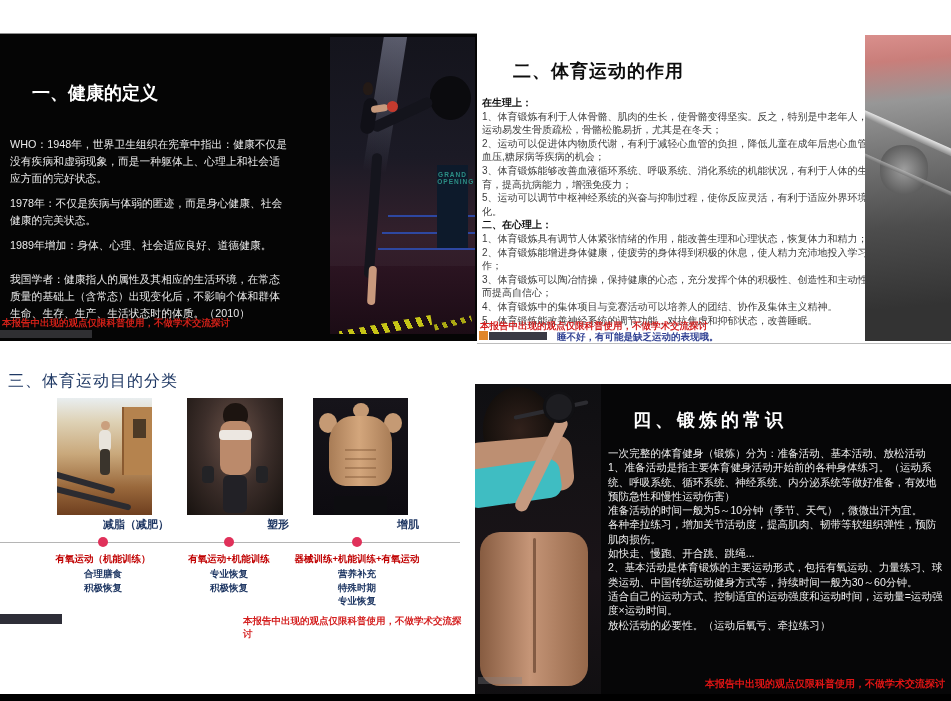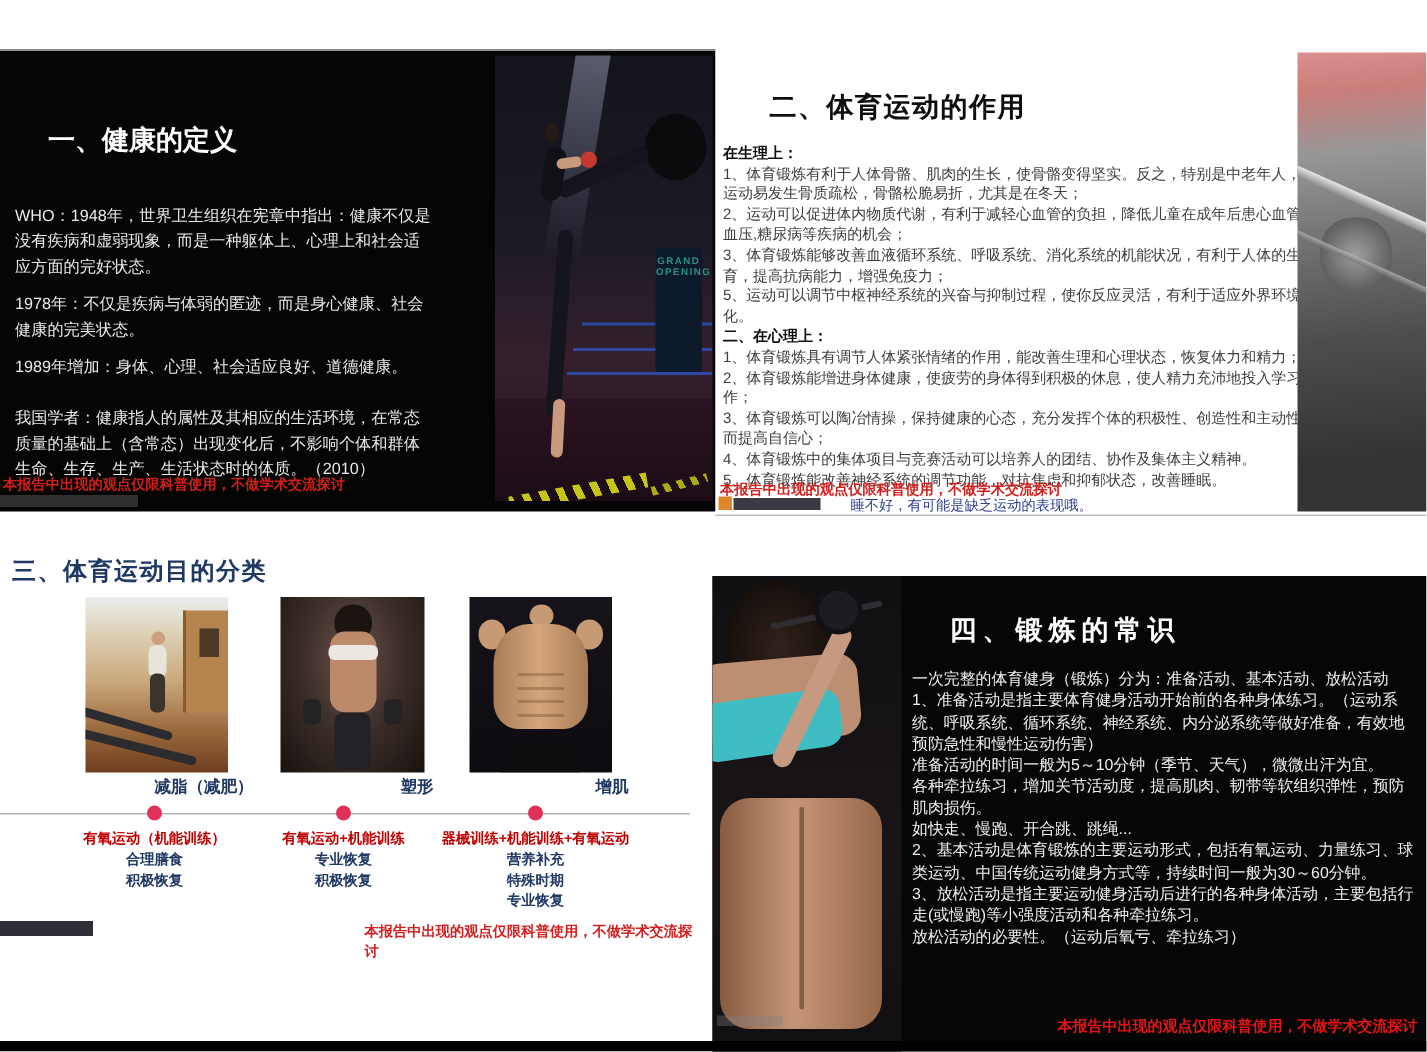--- a/index.html
+++ b/index.html
@@ -35,33 +35,33 @@
           transform:rotate(-25deg);transform-origin:left center;}
   .w-stand{position:absolute;left:26%;top:39%;width:10px;height:42%;background:#15151d;border-radius:5px;transform:rotate(4deg);}
   .w-calf{position:absolute;left:26.5%;top:77%;width:8px;height:13%;background:#c9997d;border-radius:4px;transform:rotate(3deg);}
   
   .s2{position:absolute;left:477px;top:33px;width:474px;height:310px;background:#ffffff;border-bottom:1px solid #bdbdbd;}
   .s2-title{position:absolute;left:36px;top:26px;font-size:18px;font-weight:bold;color:#0e0e0e;letter-spacing:1px;}
   .s2-body{position:absolute;left:5px;top:63px;width:412px;font-size:10px;line-height:13.6px;color:#3d3d3d;word-break:break-all;}
   .s2-body div{margin:0;}
   .s2-body .hd{font-weight:bold;color:#101010;}
   .s2-disclaimer{position:absolute;left:3px;top:287px;font-size:9.5px;font-weight:bold;color:#d41f1f;z-index:6;width:420px;}
-  .s2-note{position:absolute;left:90px;top:298px;font-size:9.5px;font-weight:normal;color:#2e3f92;z-index:5;}
+  .s2-note{position:absolute;left:80px;top:298px;font-size:9.5px;font-weight:bold;color:#2e3f92;z-index:5;}
   .s2-wm-icon{position:absolute;left:2px;top:298px;width:9px;height:9px;background:#e0862a;z-index:6;}
   .s2-wm-bar{position:absolute;left:12px;top:299px;width:58px;height:8px;background:#3a3a44;z-index:6;}
   .s2-photo{position:absolute;right:0;top:2px;width:86px;height:306px;overflow:hidden;z-index:2;
             background:linear-gradient(175deg,#d98f8c 0%,#c97e7a 9%,#979797 22%,#777777 38%,#4d4d4d 62%,#333333 88%);}
   .barbell{position:absolute;left:-25%;top:31%;width:150%;height:7px;border-radius:3px;
            background:linear-gradient(#e6e6e6,#8a8a8a);transform:rotate(24deg);}
   .barbell2{position:absolute;left:-25%;top:45%;width:150%;height:4px;border-radius:2px;
            background:linear-gradient(#bdbdbd,#6f6f6f);transform:rotate(24deg);opacity:.7;}
   .fist{position:absolute;left:18%;top:36%;width:55%;height:16%;background:radial-gradient(#9e9e9e,#5c5c5c 75%);border-radius:45%;}
   
   .s3{position:absolute;left:0;top:355px;width:465px;height:295px;background:#ffffff;}
-  .s3-title{position:absolute;left:8px;top:16px;font-size:16px;font-weight:bold;color:#1f3864;letter-spacing:1px;}
+  .s3-title{position:absolute;left:8px;top:16px;font-size:16px;font-weight:normal;color:#1f3864;letter-spacing:1px;}
   .s3-ph{position:absolute;top:43px;height:117px;overflow:hidden;}
   .ph1{left:57px;width:95px;background:linear-gradient(180deg,#e9eef0 0%,#ded2b6 20%,#c9a87b 48%,#9a693c 76%,#6e3f1f 100%);}
   .ph2{left:187px;width:96px;background:radial-gradient(ellipse at 50% 35%,#6b5248 0%,#3c2e2a 48%,#17120f 100%);}
   .ph3{left:313px;width:95px;background:linear-gradient(180deg,#16141a 0%,#0d0b10 100%);}
   .cab{position:absolute;right:0;top:8%;width:30%;height:58%;background:#b5834e;border-left:2px solid #8a5a30;}
   .cab-dark{position:absolute;right:6%;top:18%;width:14%;height:16%;background:#4d3a26;}
   .rail{position:absolute;background:#2b2b30;height:6px;border-radius:3px;}
   .rail.a{left:-8%;bottom:26%;width:70%;transform:rotate(16deg);}
   .rail.b{left:-6%;bottom:12%;width:85%;transform:rotate(14deg);}
   .fig-head{position:absolute;left:46%;top:20%;width:9px;height:9px;background:#caa07e;border-radius:50%;}
@@ -250,21 +250,21 @@
       <div class="t-abline"></div>
     </div>
     <div class="s4-title">四、锻炼的常识</div>
     <div class="s4-body">
       <p>一次完整的体育健身（锻炼）分为：准备活动、基本活动、放松活动</p>
       <p>1、准备活动是指主要体育健身活动开始前的各种身体练习。（运动系统、呼吸系统、循环系统、神经系统、内分泌系统等做好准备，有效地预防急性和慢性运动伤害）</p>
       <p>准备活动的时间一般为5～10分钟（季节、天气），微微出汗为宜。</p>
       <p>各种牵拉练习，增加关节活动度，提高肌肉、韧带等软组织弹性，预防肌肉损伤。</p>
       <p>如快走、慢跑、开合跳、跳绳...</p>
       <p>2、基本活动是体育锻炼的主要运动形式，包括有氧运动、力量练习、球类运动、中国传统运动健身方式等，持续时间一般为30～60分钟。</p>
-      <p>3、放松活动是指主要运动健身活动后进行的各种身体活动，主要包括行走(或慢跑)等小强度活动和各种牵拉练习。</p>
+      <p>适合自己的运动方式、控制适宜的运动强度和运动时间，运动量=运动强度×运动时间。</p>
       <p>放松活动的必要性。（运动后氧亏、牵拉练习）</p>
     </div>
     <div class="s4-disclaimer">本报告中出现的观点仅限科普使用，不做学术交流探讨</div>
     <div class="s4-watermark"></div>
   </div>
 
   <div class="bottom-bar"></div>
 </div>
 
 </body></html>

